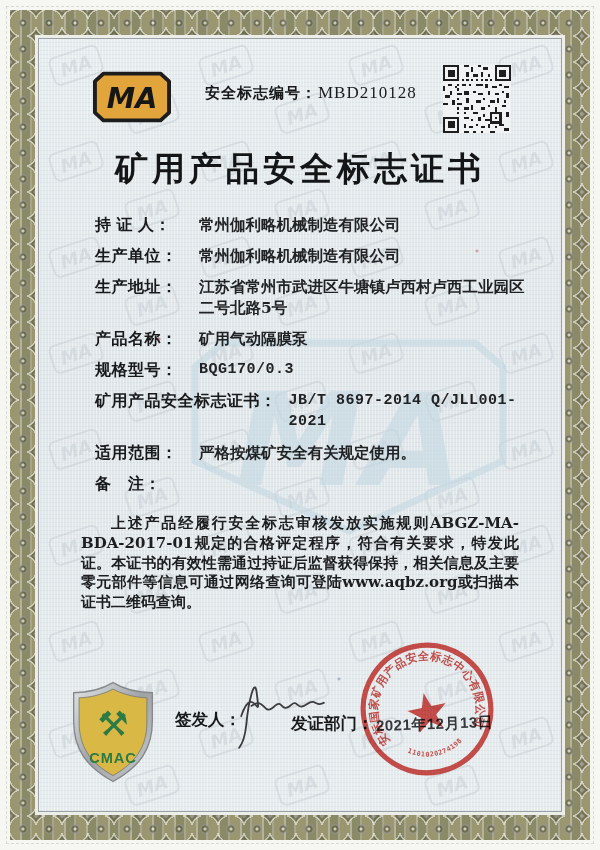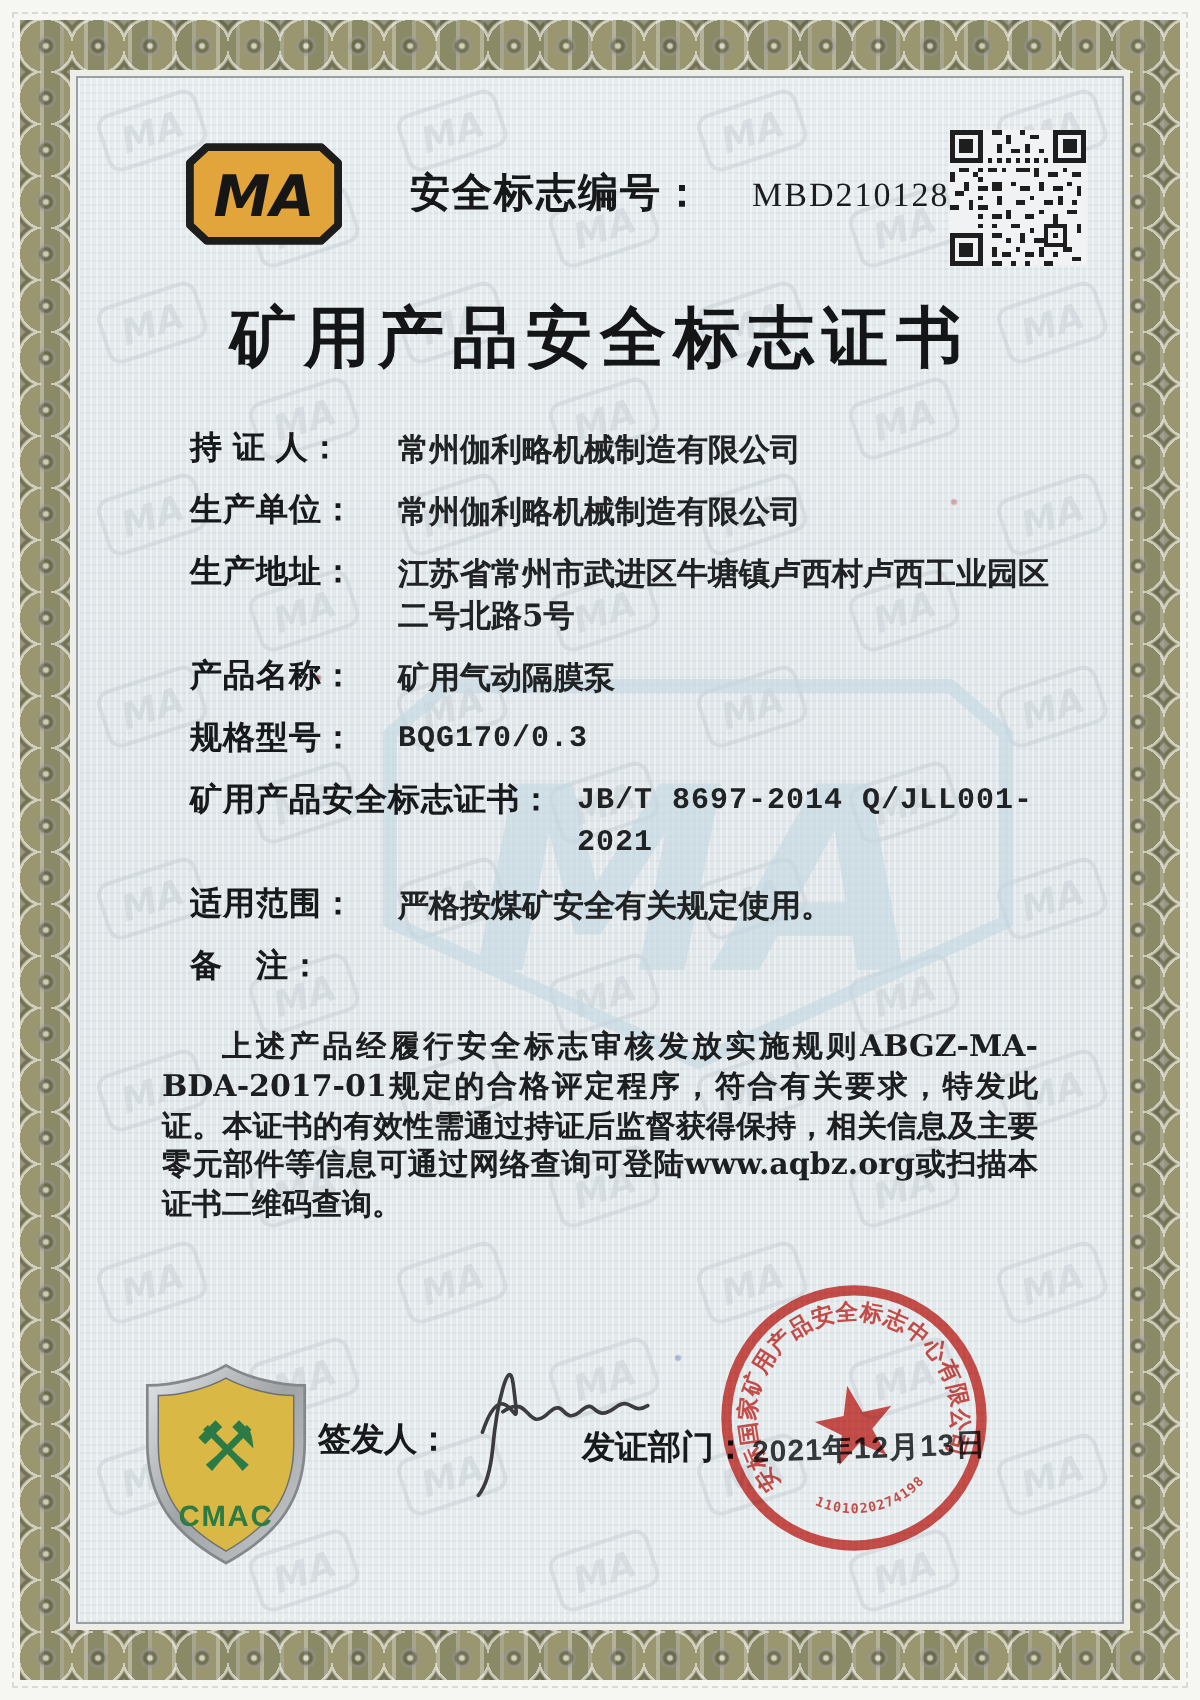--- a/index.html
+++ b/index.html
@@ -27,22 +27,22 @@
 
   .wm-layer{position:absolute;inset:0;width:100%;height:100%;pointer-events:none;}
   .wm-center{position:absolute;left:150px;top:298px;width:320px;height:200px;pointer-events:none;opacity:.6;}
 
   .content{position:relative;padding:32px 36px 0;}
 
   
   .header{display:flex;align-items:flex-start;height:66px;}
   .ma-logo{width:78px;height:52px;margin-left:18px;flex:none;}
   .certno{flex:1;text-align:left;padding-left:34px;padding-top:12px;white-space:nowrap;}
-  .certno .lbl{font-size:20px;font-weight:700;color:#16181a;letter-spacing:1px;}
-  .certno .val{font-family:"Liberation Serif",serif;font-size:17px;color:#1a1c1e;margin-left:24px;letter-spacing:1px;}
+  .certno .lbl{font-size:15px;font-weight:700;color:#16181a;letter-spacing:1px;}
+  .certno .val{font-family:"Liberation Serif",serif;font-size:17px;color:#1a1c1e;margin-left:1px;letter-spacing:1px;}
   .qr{width:68px;height:68px;flex:none;margin-top:-6px;margin-right:14px;}
 
   .title{margin:10px 0 0;text-align:center;font-family:Liberation Sans, sans-serif;
     font-size:33px;font-weight:700;color:#141517;letter-spacing:4px;}
 
   
   .fields{margin-top:22px;}
   .row{display:flex;align-items:flex-start;padding-left:20px;margin-bottom:10px;line-height:21px;}
   .row .lbl{flex:none;width:92px;font-size:16px;font-weight:700;color:#17191b;letter-spacing:.5px;}
   .row.wide .lbl{width:auto;}
@@ -52,21 +52,21 @@
   .row.dates .val{max-width:none;}
   .row.dates .lbl2{flex:none;font-size:16px;font-weight:700;color:#17191b;margin-left:26px;}
   .row.dates .val{font-family:"Liberation Sans",sans-serif;font-weight:600;font-size:15.5px;}
 
   .para{margin:20px 4px 0;padding:0 2px;text-indent:2em;text-align:justify;
     font-family:"DejaVu Serif",serif;font-size:15px;font-weight:700;line-height:1.32;color:#1c1e20;}
 
   
   .footer{position:absolute;left:0;top:610px;width:100%;height:180px;}
   .cmac{position:absolute;left:28px;top:30px;width:92px;height:108px;}
-  .signer{position:absolute;left:120px;top:60px;font-size:16.5px;font-weight:700;color:#17191b;}
+  .signer{position:absolute;left:136px;top:60px;font-size:16.5px;font-weight:700;color:#17191b;}
   .sig{position:absolute;left:190px;top:22px;width:102px;height:82px;}
   .dept{position:absolute;left:252px;top:64px;font-size:16.5px;font-weight:700;color:#17191b;white-space:nowrap;}
   .dept-date{display:inline-block;margin-left:2px;font-weight:600;font-size:15px;color:#34373a;transform:rotate(-2deg);letter-spacing:.5px;}
   .seal{position:absolute;left:316px;top:-12px;width:144px;height:144px;mix-blend-mode:multiply;}
 </style>
 </head>
 <body>
 
 <div class="page">
   <div class="frame"></div>

